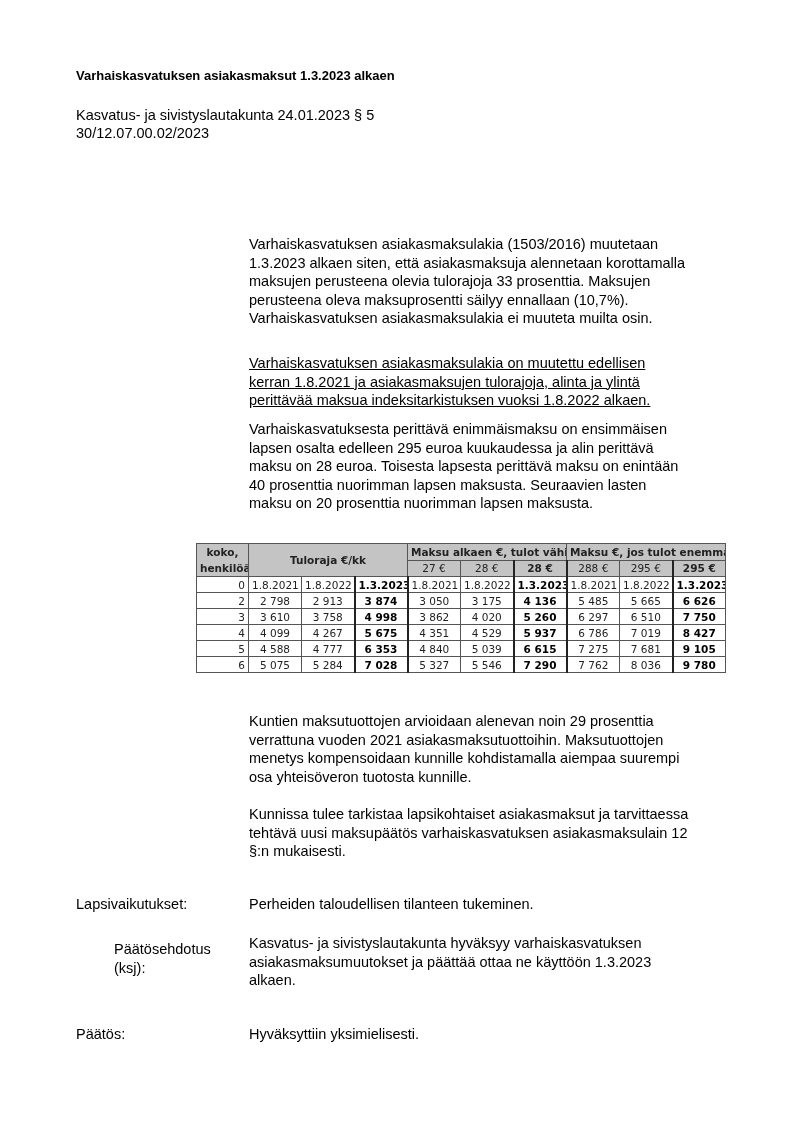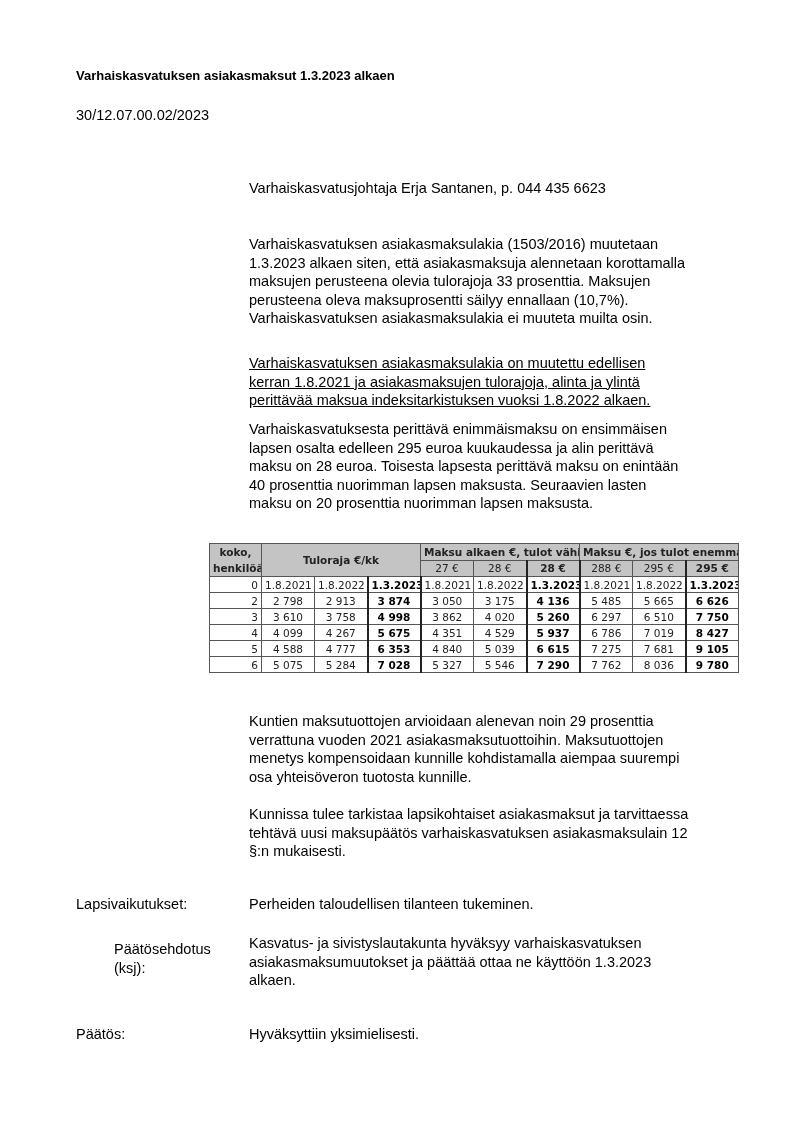--- a/index.html
+++ b/index.html
@@ -4,44 +4,44 @@
   <style>
     html, body { margin: 0; padding: 0; background: #ffffff; }
     body { width: 794px; height: 1122px; position: relative; overflow: hidden;
            font-family: "Liberation Sans", sans-serif; color: #000; font-size: 14.5px; }
     .abs { position: absolute; }
     .title { left: 76px; top: 68px; font-weight: bold; font-size: 13px; }
     .meta { left: 76px; top: 106px; line-height: 18px; }
     .body-col { left: 249px; width: 490px; line-height: 18.5px; }
     .para { margin: 0; white-space: pre-line; }
     .label { left: 76px; line-height: 18.5px; }
-    table.fees { position: absolute; left: 209px; top: 543px; width: 527px;
+    table.fees { position: absolute; left: 196px; top: 543px; width: 527px;
                  border-collapse: collapse; font-family: "DejaVu Sans", sans-serif;
                  font-size: 10.5px; table-layout: fixed; }
     table.fees td { border: 1px solid #555; padding: 0 3px; height: 15px; text-align: center;
                     white-space: nowrap; overflow: hidden; color: #222; }
     table.fees tr.hdr td { background: #c4c4c4; font-weight: bold; color: #222; }
     table.fees tr.hdr td.lite { font-weight: normal; }
     table.fees td.b { font-weight: bold; color: #000; }
     table.fees td.thickL { border-left: 2px solid #222; }
     table.fees td.thickR { border-right: 2px solid #222; }
     table.fees td.num-first { text-align: right; }
     table.fees td.koko { text-align: center; line-height: 16px; }
   </style>
 </head>
 <body>
 
 <div class="abs title">Varhaiskasvatuksen asiakasmaksut 1.3.2023 alkaen</div>
 
 <div class="abs meta">
+  <div>Kasvatus- ja sivistyslautakunta  24.01.2023 § 5</div>
   <div>30/12.07.00.02/2023</div>
 </div>
 
 <div class="abs body-col" style="top:179px;">
-  <div>Varhaiskasvatusjohtaja  Erja Santanen,  p. 044 435 6623</div>
 </div>
 
 <div class="abs body-col" style="top:235px;">
   <p class="para">Varhaiskasvatuksen asiakasmaksulakia (1503/2016) muutetaan
 1.3.2023 alkaen siten, että asiakasmaksuja alennetaan korottamalla
 maksujen perusteena olevia tulorajoja 33 prosenttia. Maksujen
 perusteena oleva maksuprosentti säilyy ennallaan (10,7%).
 Varhaiskasvatuksen asiakasmaksulakia ei muuteta muilta osin.</p>
 </div>
 

